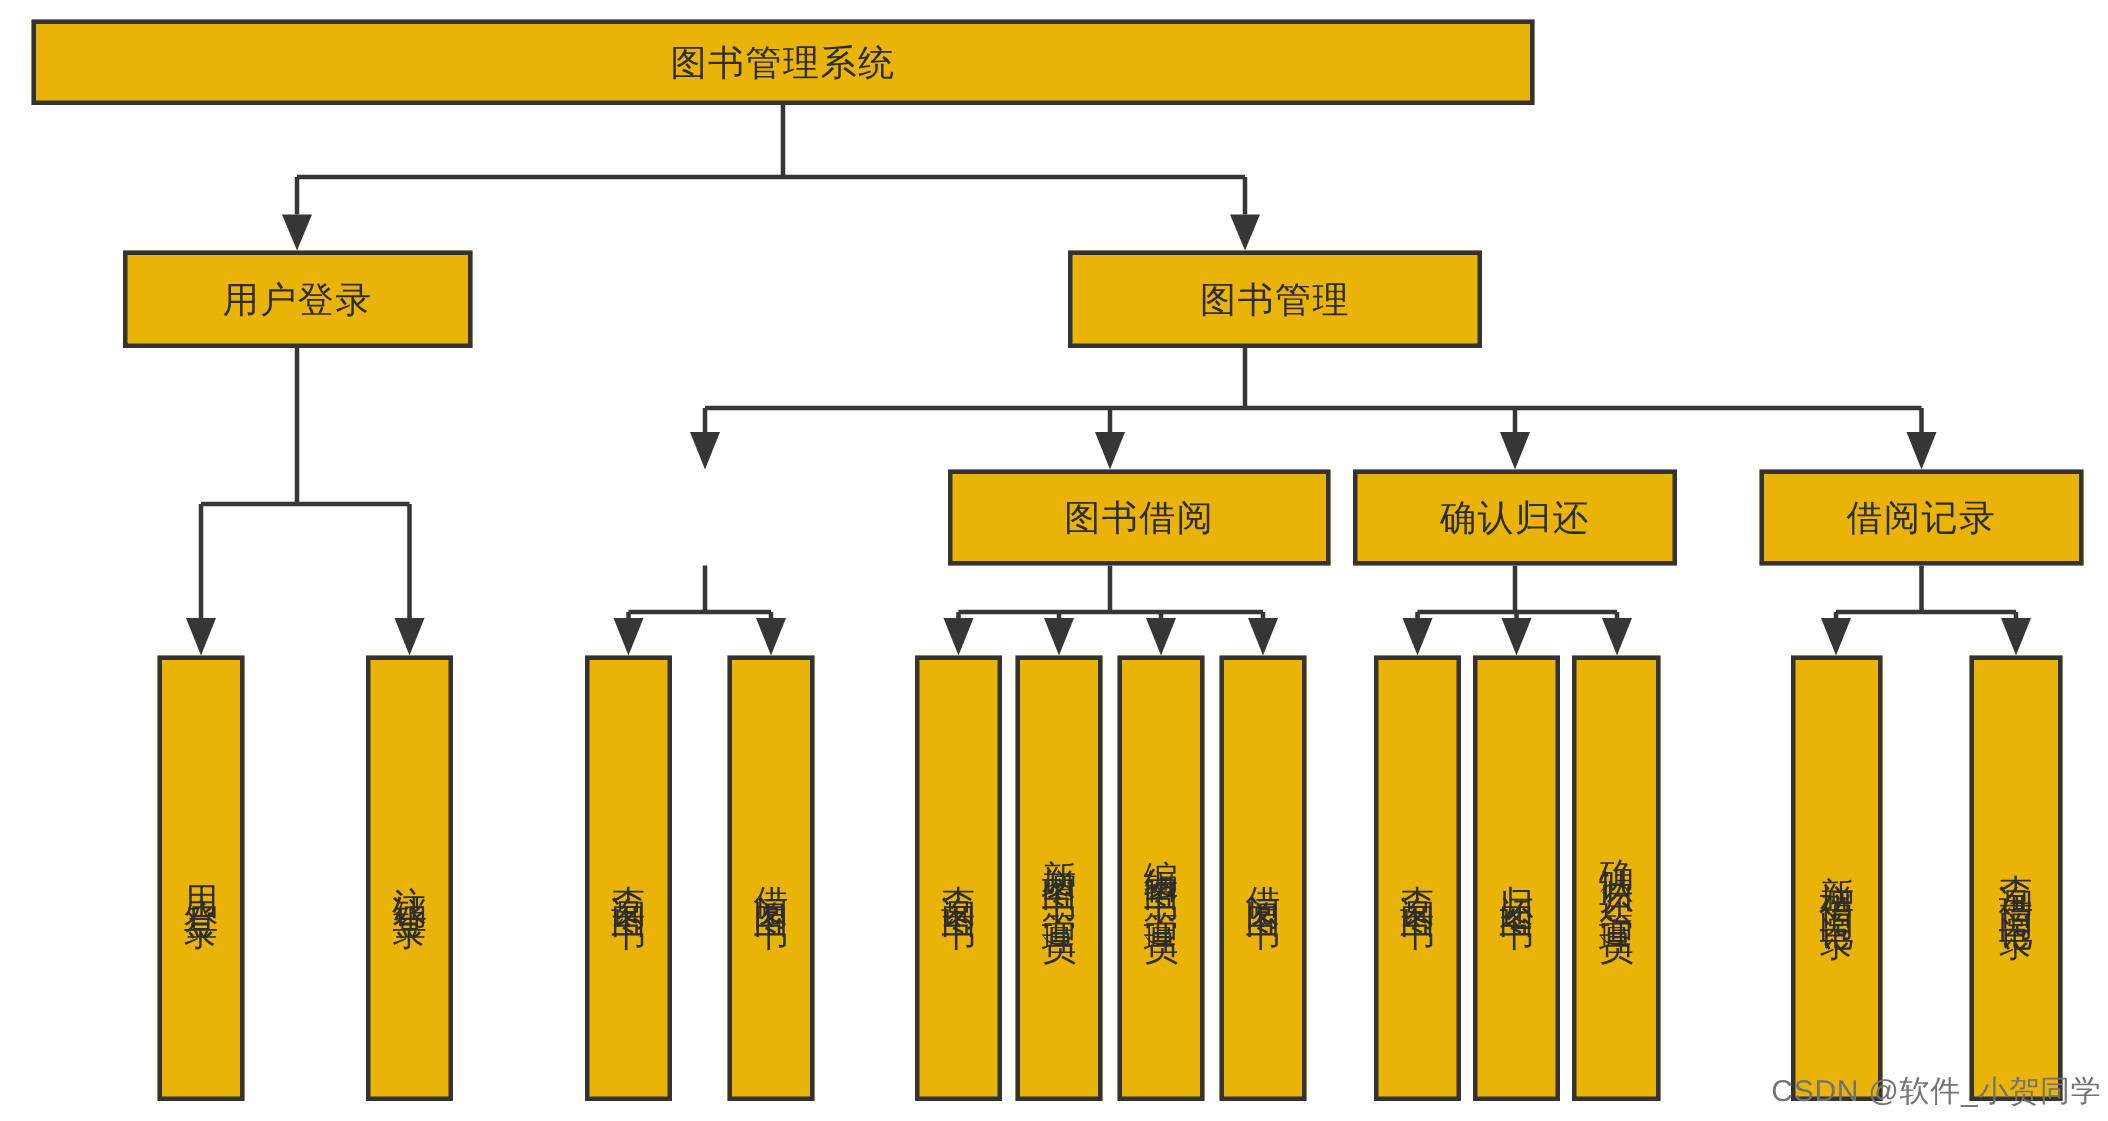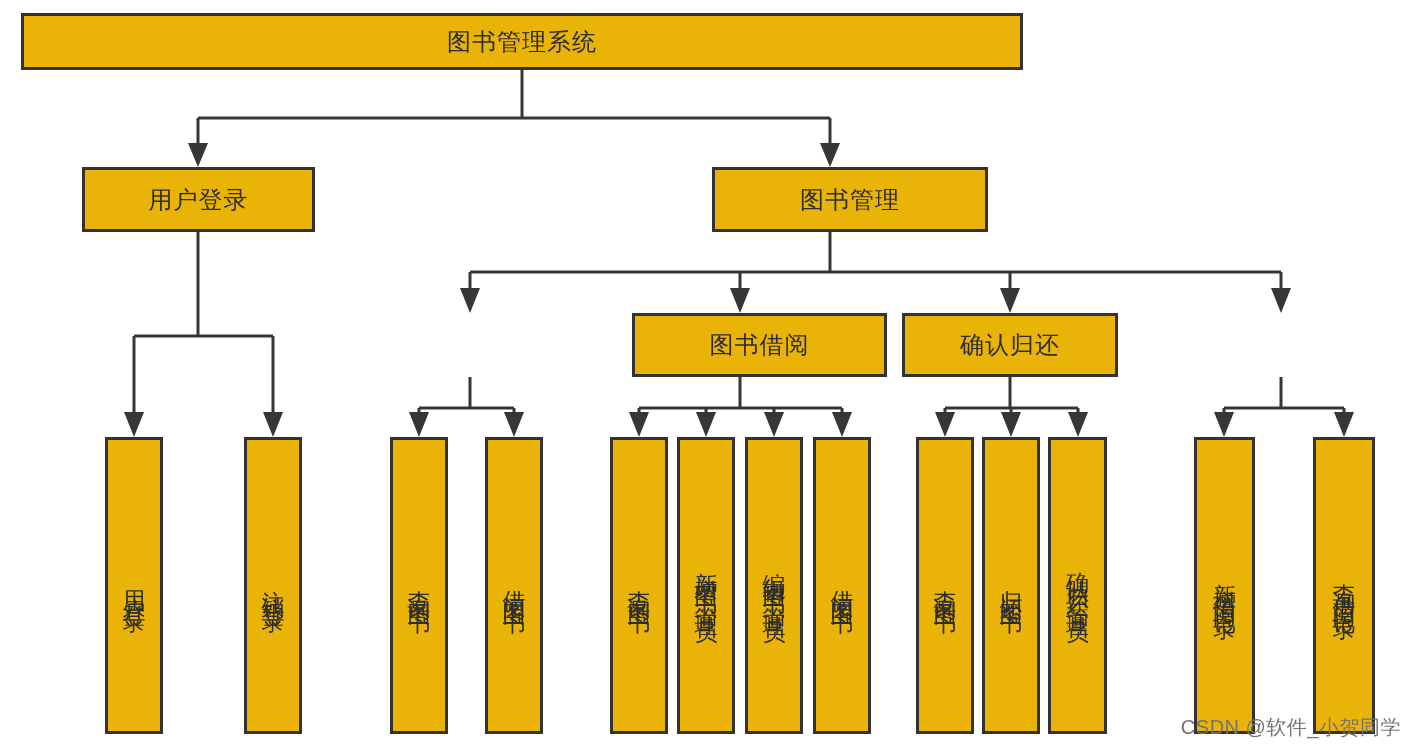--- a/index.html
+++ b/index.html
@@ -114,20 +114,21 @@
     </g>
   </svg>
 
   <div class="node h-node" style="left:21px; top:13px; width:1002px; height:57px;">图书管理系统</div>
 
   <div class="node h-node" style="left:82px; top:167px; width:233px; height:65px;">用户登录</div>
   <div class="node h-node" style="left:712px; top:167px; width:276px; height:65px;">图书管理</div>
 
   <div class="node h-node" style="left:632px; top:313px; width:255px; height:64px;">图书借阅</div>
   <div class="node h-node" style="left:902px; top:313px; width:216px; height:64px;">确认归还</div>
+  <div class="node h-node" style="left:1173px; top:313px; width:216px; height:64px;">借阅记录</div>
 
   <div class="node leaf" style="left:105px; top:437px; width:58px; height:297px;">用户登录</div>
   <div class="node leaf" style="left:244px; top:437px; width:58px; height:297px;">注销登录</div>
 
   <div class="node leaf" style="left:390px; top:437px; width:58px; height:297px;">查询图书</div>
   <div class="node leaf" style="left:485px; top:437px; width:58px; height:297px;">借阅图书</div>
 
   <div class="node leaf" style="left:610px; top:437px; width:58px; height:297px;">查询图书</div>
   <div class="node leaf" style="left:677px; top:437px; width:58px; height:297px;">新增图书（管理员）</div>
   <div class="node leaf" style="left:745px; top:437px; width:58px; height:297px;">编辑图书（管理员）</div>

